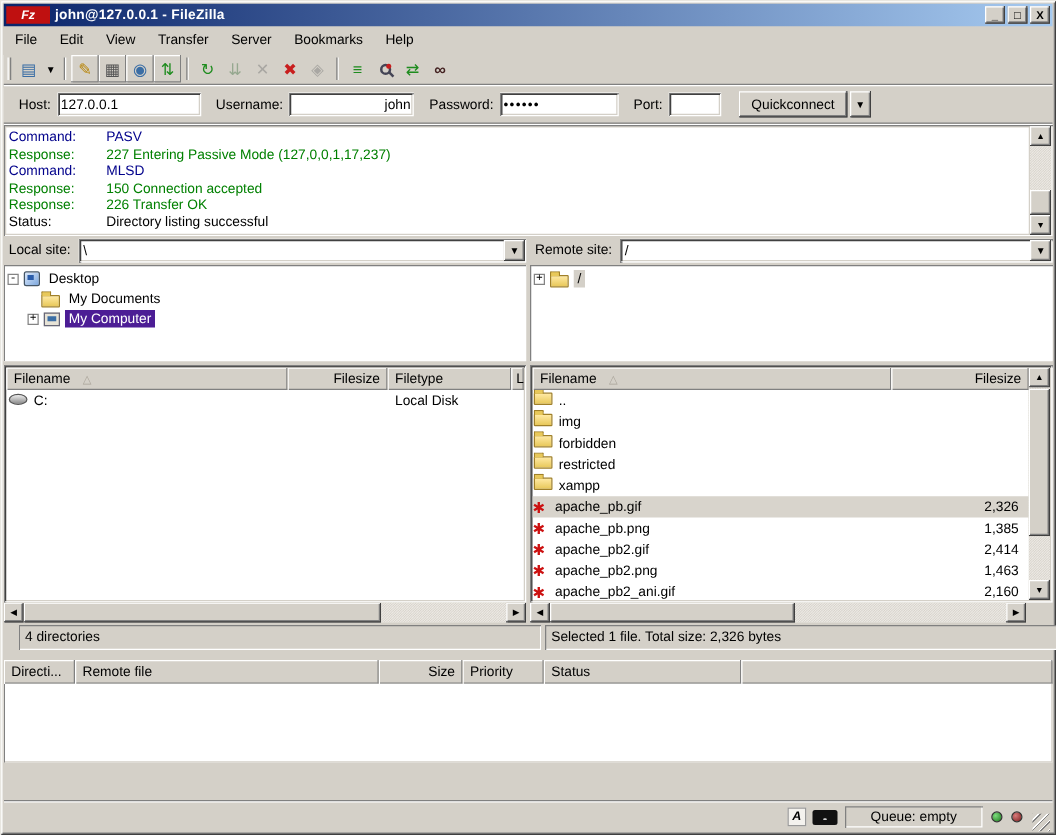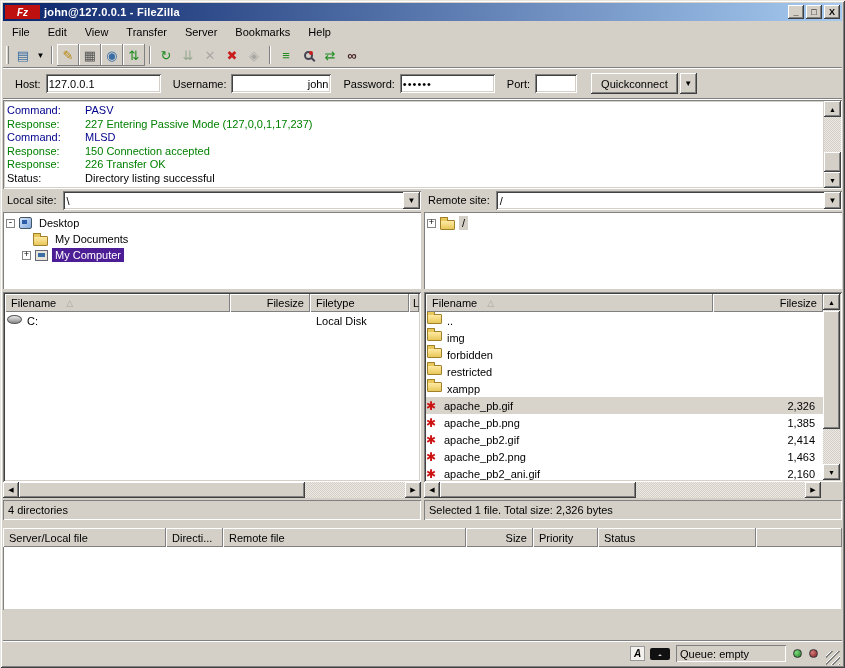--- a/index.html
+++ b/index.html
@@ -108,21 +108,21 @@
   .hcell { background:#d4d0c8; box-shadow: inset -1px 0 0 #808080, inset 1px 1px 0 #fff, inset 0 -1px 0 #808080;
            display:flex; align-items:center; padding:0 6px; overflow:hidden; white-space:nowrap; }
   .hcell .sort { margin-left:10px; color:#aaa49a; font-size:9px; }
   .hr { justify-content:flex-end; }
   .lbody { position:absolute; left:2px; top:20px; bottom:2px; overflow:hidden; }
   .frow { display:flex; align-items:center; height:17px; white-space:nowrap; }
   .frow .nm { padding-left:2px; }
   .fsel { background:#d8d4cc; }
   .szcol { text-align:right; }
 
-  .lstatus { position:absolute; left:0; top:310px; width:418px; height:20px; display:flex; align-items:center; padding:0 5px; }
+  .lstatus { position:absolute; left:12px; top:310px; width:418px; height:20px; display:flex; align-items:center; padding:0 5px; }
 
   
   .queue-hdr { position:absolute; left:3px; top:528px; width:839px; height:19px; display:flex;
                box-shadow: inset 0 1px 0 #fff; }
   .queue-body { position:absolute; left:3px; top:547px; width:839px; height:63px; background:#fff;
                 box-shadow: inset 1px 0 0 #808080, inset -1px -1px 0 #d4d0c8; }
   .tabs { position:absolute; left:3px; top:614px; width:839px; height:21px; display:flex; align-items:flex-end;
           box-shadow: inset 0 1px 0 #808080; padding-left:2px; }
   .tab { height:18px; display:flex; align-items:center; padding:0 10px; margin-right:1px;
          background:#d4d0c8; box-shadow: inset -1px 0 0 #808080, inset 1px 1px 0 #fff; border-radius:2px 2px 0 0; }
@@ -130,22 +130,22 @@
 
   
   .statusbar { position:absolute; left:3px; top:640px; width:839px; height:25px; display:flex; align-items:center;
                box-shadow: inset 0 1px 0 #808080, inset 0 2px 0 #fff; padding:2px 2px 0 2px; }
   .sb-spacer { flex:1; }
   .dt-ind { width:15px; height:15px; background:#f4f2ee; border:1px solid #999; font-size:10px; font-weight:bold;
             display:flex; align-items:center; justify-content:center; font-style:italic; }
   .spd { width:20px; height:12px; background:#111; border-radius:2px; margin-left:5px; position:relative; }
   .spd::after { content:""; position:absolute; left:3px; top:4px; right:3px; height:4px;
                 background:radial-gradient(circle at 50% 100%, #fff 0 1px, transparent 2px); opacity:.8; }
-  .qbox { width:110px; height:17px; margin-left:6px; display:flex; align-items:center; padding:0 4px;
-          background:#d4d0c8; box-shadow: inset 1px 1px 0 #808080, inset -1px -1px 0 #fff; }
+  .qbox { width:110px; height:17px; margin-left:6px; display:flex; align-items:center; padding:0 16px;
+          background:#d4d0c8; box-shadow: inset 1px 1px 0 #808080, inset -1px -1px 0 #fff; justify-content: center; }
   .led { width:9px; height:9px; border-radius:50%; margin-left:7px; border:1px solid #333; }
   .led-g { background:radial-gradient(circle at 35% 35%, #7ddc7d, #1f7a1f); }
   .led-r { background:radial-gradient(circle at 35% 35%, #d87a7a, #7a1f1f); }
   .gripper { width:14px; height:14px; margin-left:8px; align-self:flex-end;
              background:repeating-linear-gradient(135deg, transparent 0 3px, #fff 3px 4px, #808080 4px 5px); }
 </style>
 </head>
 <body>
 
 <div id="win">
@@ -444,23 +444,20 @@
       <div class="sb-thumb" style="width:196px"></div>
       <div class="sb-track" style="flex:1"></div>
       <div class="sb-btn">▶</div>
     </div>
     <div class="lstatus sunkeng">
         <span>Selected 1 file. Total size: 2,326 bytes</span>
       </div>
   </div>
 
   <div class="queue-hdr">
-    <div class="hcell" style="width:163px">
-        <span>Server/Local file</span>
-      </div>
     <div class="hcell" style="width:57px">
         <span>Directi...</span>
       </div>
     <div class="hcell" style="width:243px">
         <span>Remote file</span>
       </div>
     <div class="hcell hr" style="width:67px">
         <span>Size</span>
       </div>
     <div class="hcell" style="width:65px">

